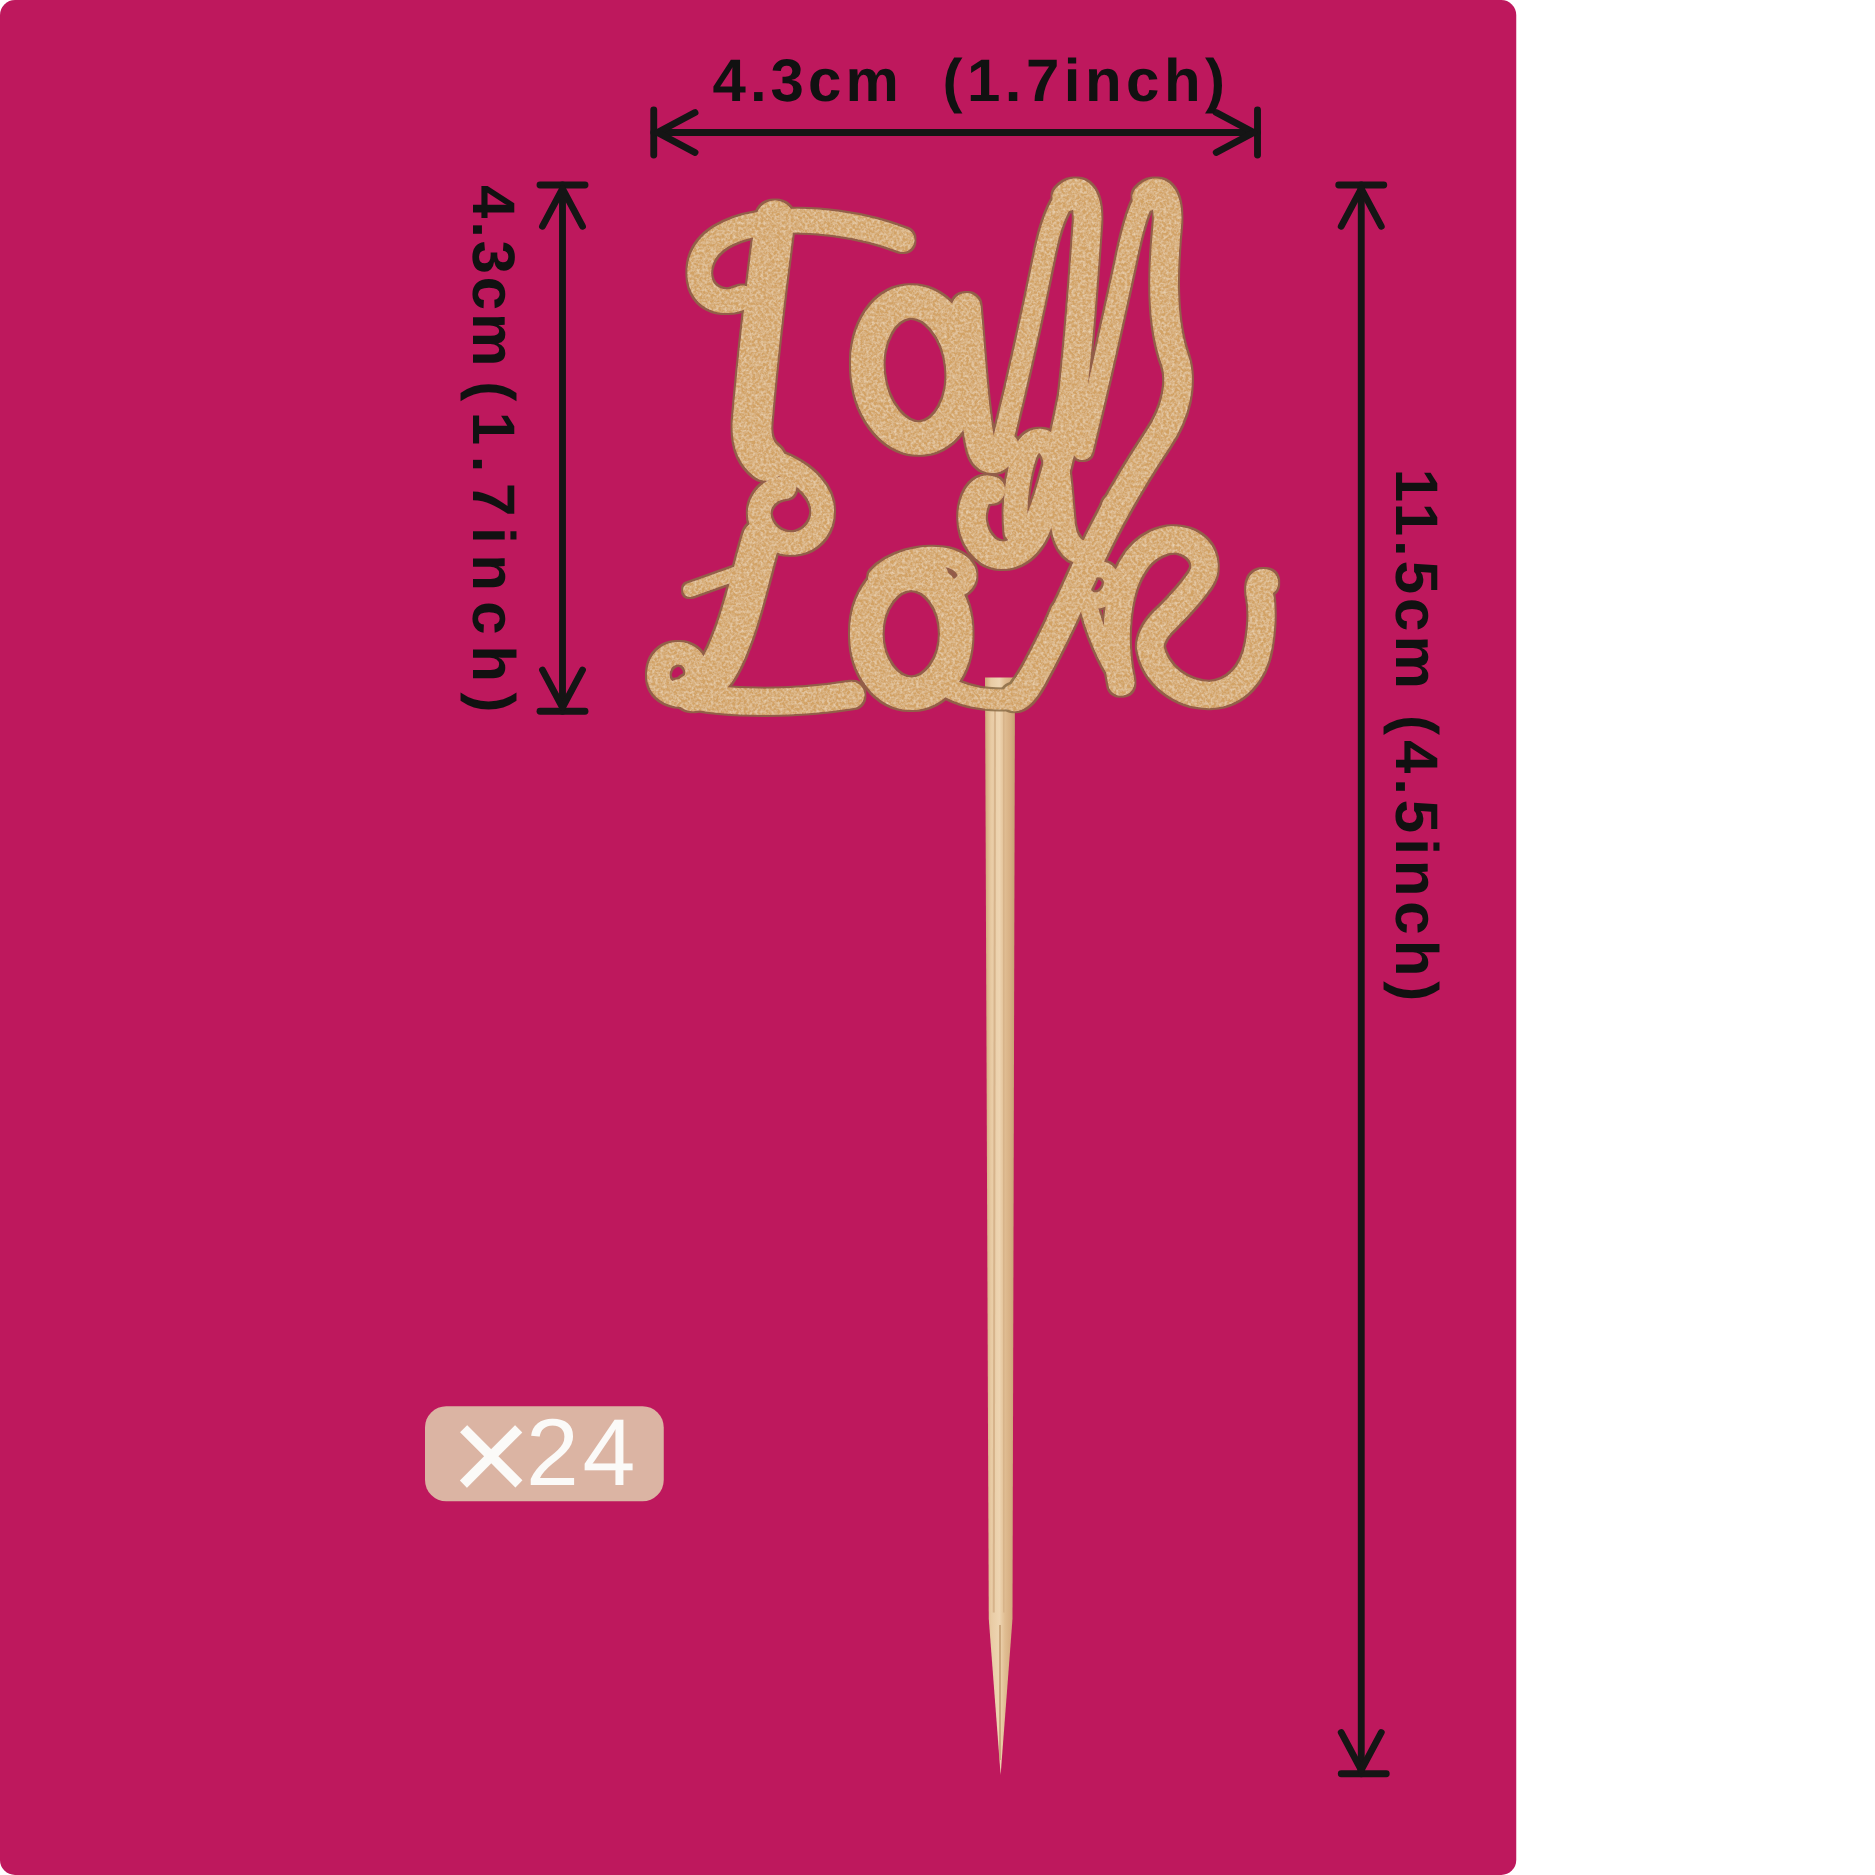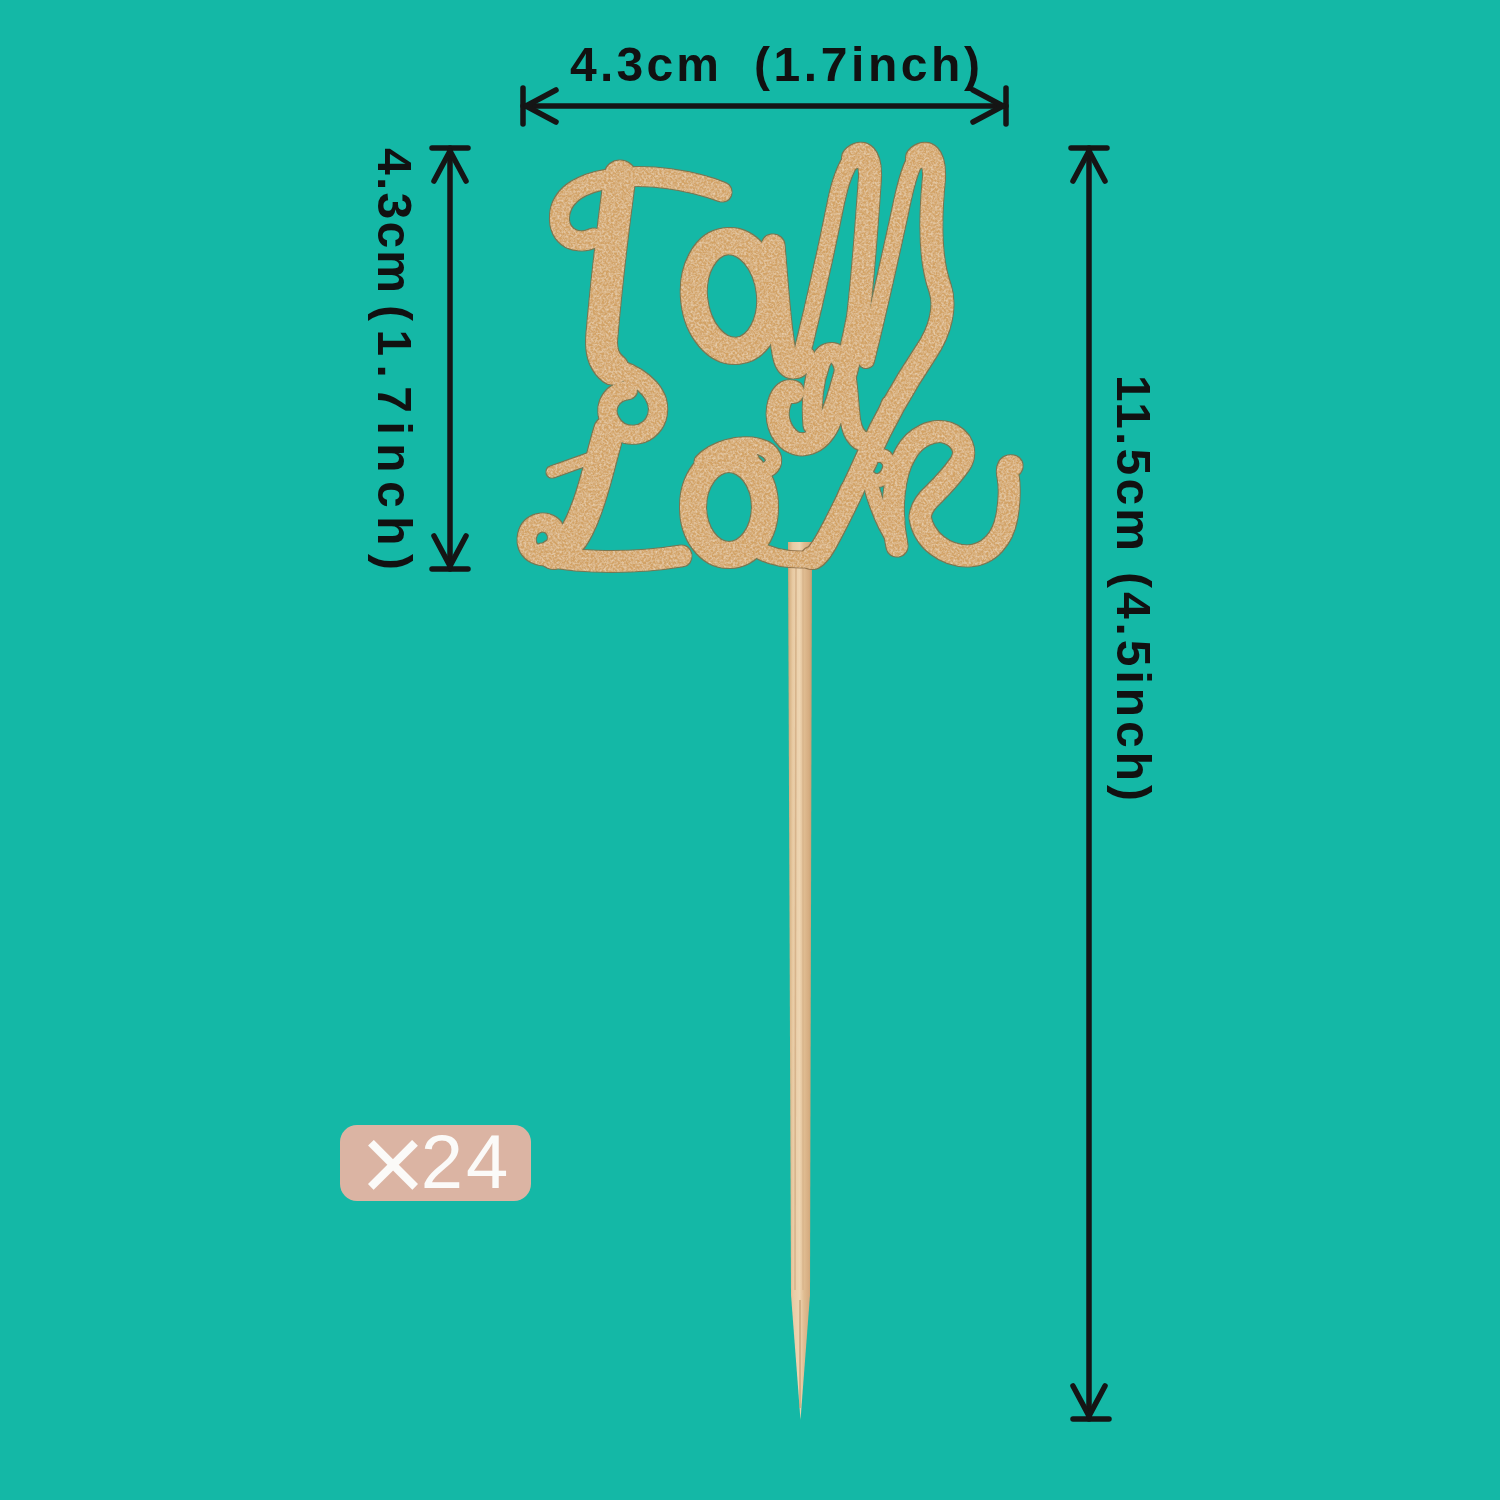--- a/index.html
+++ b/index.html
@@ -1,16 +1,16 @@
 <!DOCTYPE html>
 <html><head>
 <meta charset="utf-8">
 <style>
   html,body{margin:0;padding:0;background:#fff;}
-  .page{width:1500px;height:1500px;position:relative;background:#14b8a6;overflow:hidden;}
+  .page{width:1213px;height:1500px;position:relative;background:#be185d;overflow:hidden;border-radius:12px;}
   text{font-family:"Liberation Sans", sans-serif;}
 </style>
 </head>
 <body>
 <div class="page">
 <svg width="1500" height="1500" viewBox="0 0 1500 1500">
   <defs>
     <linearGradient id="wood" x1="0" y1="0" x2="1" y2="0">
       <stop offset="0" stop-color="#cfa878"></stop>
       <stop offset="0.2" stop-color="#e8cba4"></stop>

